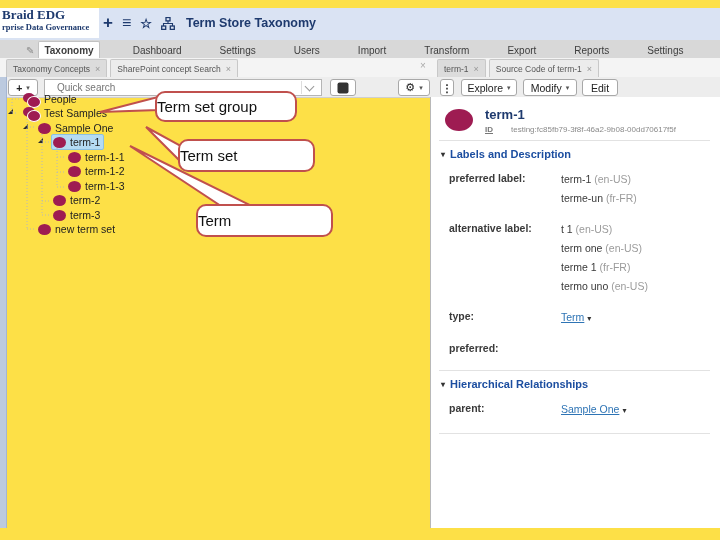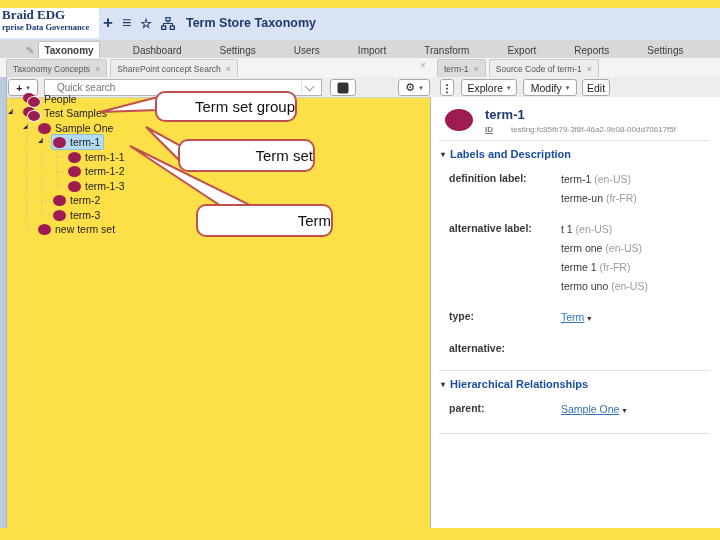--- a/index.html
+++ b/index.html
@@ -52,21 +52,21 @@
   .node.sel{background:#b5dbf3;border-color:#8cc0e2;}
   .tlabel{font-size:10.5px;color:#222;white-space:nowrap;}
   .tcirc{width:13px;height:11px;border-radius:50%;background:var(--magenta);flex:none;}
   .gicon{position:relative;width:17px;height:13px;flex:none;}
   .gicon i{position:absolute;width:12px;height:10px;border-radius:50%;background:var(--magenta);}
   .gicon i:first-child{left:0;top:0;}
   .gicon i:last-child{left:4px;top:3px;border:1px solid #fff;}
   .caret-open{position:absolute;width:0;height:0;border-bottom:5px solid #2b2b2b;border-left:5px solid transparent;}
   
   .callout{position:absolute;background:#fff;border:2px solid var(--calred);border-radius:10px;
-           display:flex;align-items:center;justify-content:flex-end;font-size:15px;color:#111;z-index:6;}
+           display:flex;align-items:center;justify-content:flex-start;font-size:15px;color:#111;z-index:6;}
   .overlay{position:absolute;left:0;top:0;z-index:5;pointer-events:none;}
   .guides{position:absolute;left:0;top:0;z-index:1;pointer-events:none;}
   
   .titleblk{display:flex;align-items:flex-start;margin:2px 0 6px 4px;}
   .avatar{width:28px;height:22px;border-radius:50%;background:var(--magenta);margin:2px 12px 0 2px;flex:none;}
   .dtitle{font-size:13px;font-weight:bold;color:var(--navy);line-height:15px;}
   .idline{font-size:8px;color:#8a8a8a;margin-top:3px;}
   .idline .idl{text-decoration:underline;font-weight:bold;color:#777;margin-right:18px;}
   .dsection{border-top:1px solid #e2e2e2;margin-top:4px;}
   .shead{display:flex;align-items:center;gap:5px;padding:7px 0 7px 2px;
@@ -173,21 +173,21 @@
       <b>⋮</b>
     </div>
     <div class="btn" style="left:461px;width:56px;">
       <span>Explore</span>
       <span class="carets">▾</span>
     </div>
     <div class="btn" style="left:523px;width:54px;">
       <span>Modify</span>
       <span class="carets">▾</span>
     </div>
-    <div class="btn" style="left:582px;width:28px;">
+    <div class="btn" style="left:582px;width:36px;">
       <span>Edit</span>
     </div>
   </div>
 
   <div class="bluestrip"></div>
 
   <svg class="guides" width="430" height="528">
     <path d="M12 99 h8 M12 99 V113 M12 113 h5 M27 119 V229 M27 127 h7 M27 229 h8
              M42 134 V215 M42 142 h7 M42 201 h8 M42 215 h8 M57 148 V187 M57 157 h8 M57 172 h8 M57 187 h8" stroke="#b8b8b8" stroke-width="1" fill="none" stroke-dasharray="1,2"></path>
   </svg>
@@ -290,21 +290,21 @@
         </div>
       </div>
     </div>
     <div>
         <div class="dsection">
           <div class="shead">
             <span class="sc">▾</span>
             <span>Labels and Description</span>
           </div>
           <div class="prop-row">
-            <div class="plabel">definition label:</div>
+            <div class="plabel">preferred label:</div>
             <div class="pvals">
               <div><span>term-1</span><span class="lang"> (en-US)</span></div>
               <div><span>terme-un</span><span class="lang"> (fr-FR)</span></div>
             </div>
           </div>
           <div class="prop-row">
             <div class="plabel">alternative label:</div>
             <div class="pvals">
               <div><span>t 1</span><span class="lang"> (en-US)</span></div>
               <div><span>term one</span><span class="lang"> (en-US)</span></div>
@@ -312,21 +312,21 @@
               <div><span>termo uno</span><span class="lang"> (en-US)</span></div>
             </div>
           </div>
           <div class="prop-row">
             <div class="plabel">type:</div>
             <div class="pvals">
               <div><span class="lnk">Term</span><span class="vcaret">▾</span></div>
             </div>
           </div>
           <div class="prop-row">
-            <div class="plabel">alternative:</div>
+            <div class="plabel">preferred:</div>
           </div>
         </div>
         <div class="dsection">
           <div class="shead">
             <span class="sc">▾</span>
             <span>Hierarchical Relationships</span>
           </div>
           <div class="prop-row">
             <div class="plabel">parent:</div>
             <div class="pvals">

